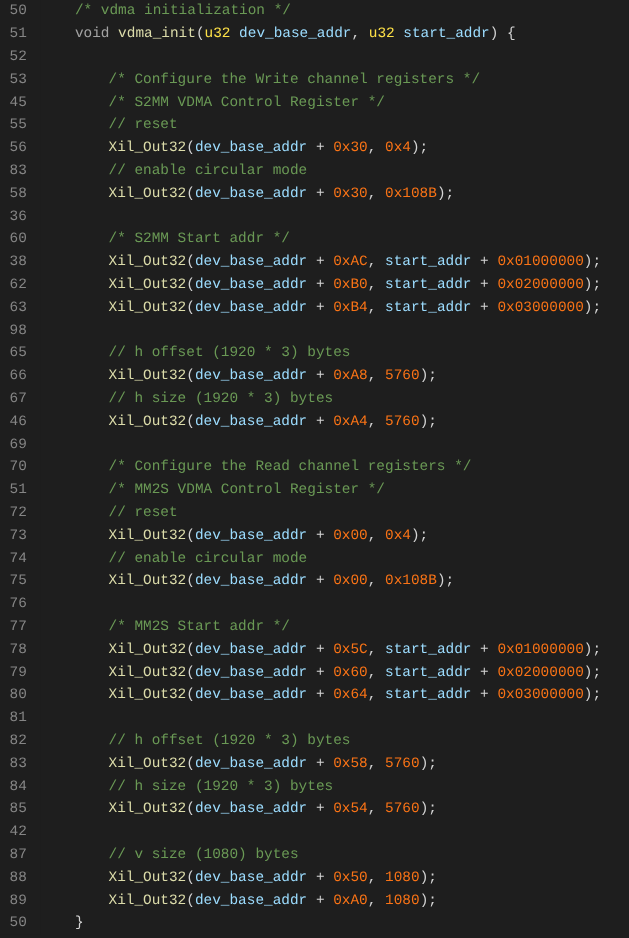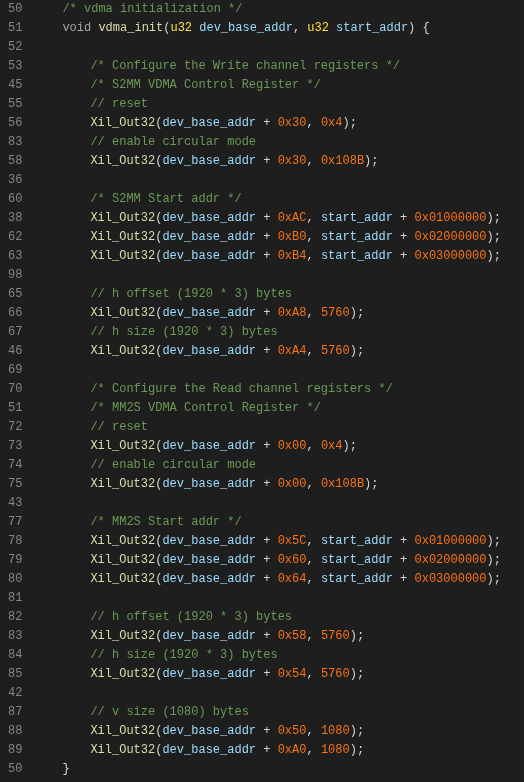--- a/index.html
+++ b/index.html
@@ -64,21 +64,21 @@
       <div class="line">66</div>
       <div class="line">67</div>
       <div class="line">46</div>
       <div class="line">69</div>
       <div class="line">70</div>
       <div class="line">51</div>
       <div class="line">72</div>
       <div class="line">73</div>
       <div class="line">74</div>
       <div class="line">75</div>
-      <div class="line">43</div>
+      <div class="line">76</div>
       <div class="line">77</div>
       <div class="line">78</div>
       <div class="line">79</div>
       <div class="line">80</div>
       <div class="line">81</div>
       <div class="line">82</div>
       <div class="line">83</div>
       <div class="line">84</div>
       <div class="line">85</div>
       <div class="line">42</div>

